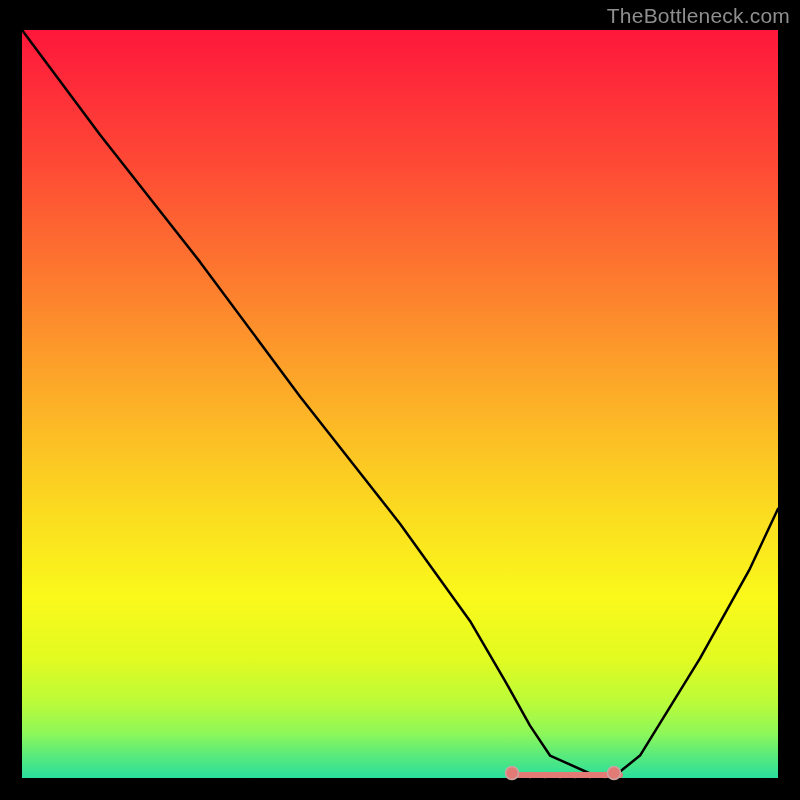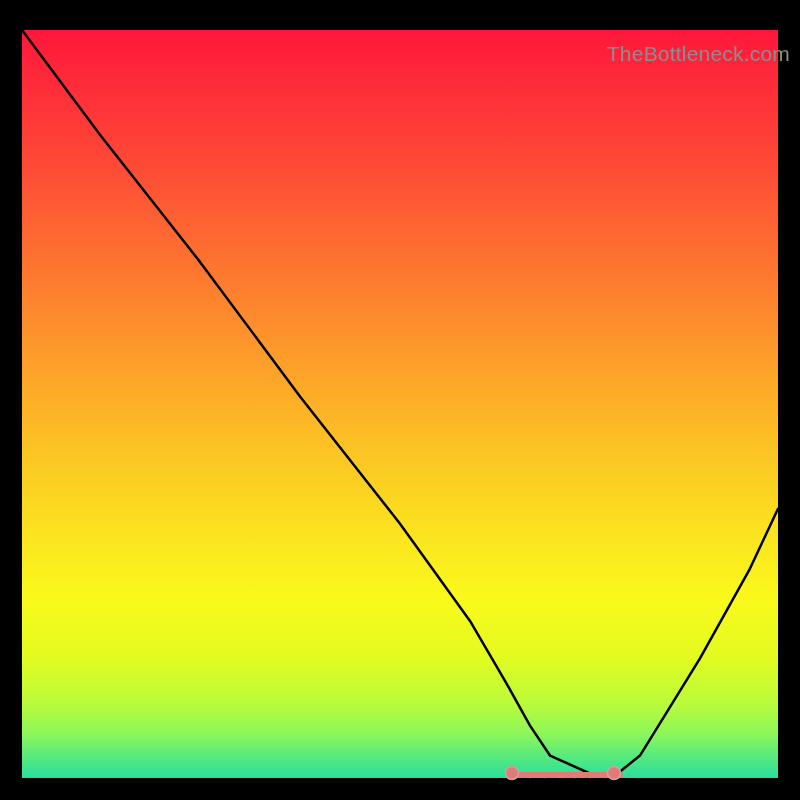--- a/index.html
+++ b/index.html
@@ -21,21 +21,20 @@
   }
   .watermark {
     position: absolute;
     top: 4px;
     right: 10px;
     color: #8e8e8e;
     font-family: Arial, Helvetica, sans-serif;
     font-size: 21px;
     letter-spacing: 0.2px;
     font-weight: 400;
-    margin-top: 38px;
   }
 </style>
 </head>
 <body>
 
 <div class="stage">
   <svg id="svg" width="800" height="800" viewBox="0 0 800 800">
       <defs>
         <linearGradient id="bg-grad" x1="0" y1="0" x2="0" y2="1">
           <stop offset="0%" stop-color="#fe173b"></stop>

